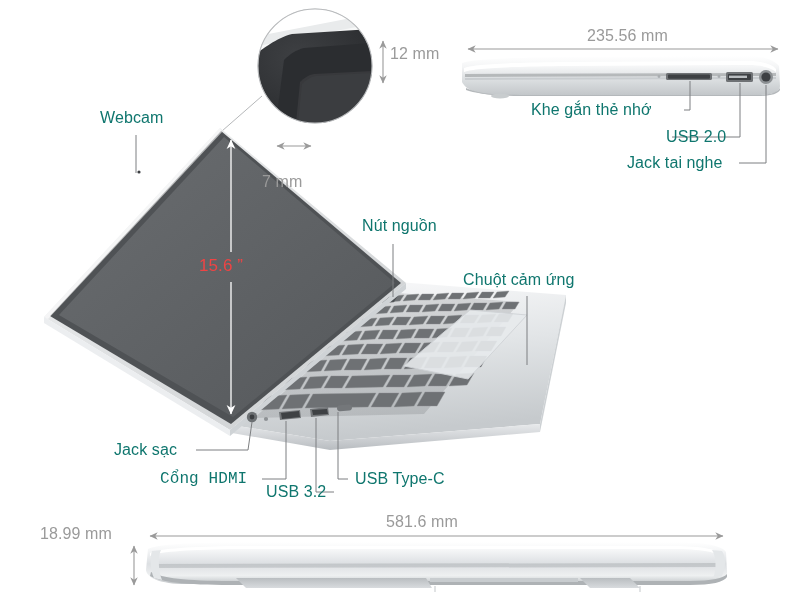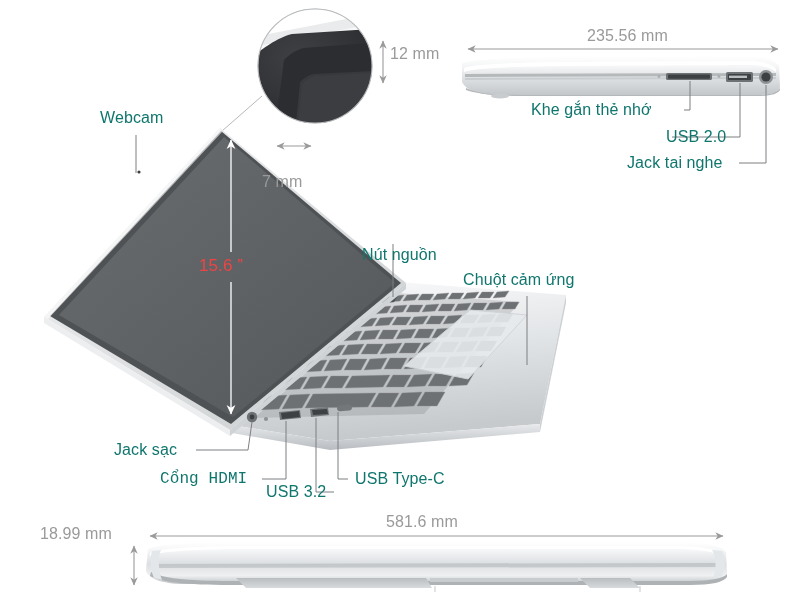--- a/index.html
+++ b/index.html
@@ -324,21 +324,21 @@
     <g>
       <line x1="134" y1="546" x2="134" y2="585" stroke="#9a9a9a" stroke-width="1.1" marker-start="url(#arrTail)" marker-end="url(#arrHead)"></line>
     </g>
   </svg>
 
   <div class="lbl dim" style="left:390px;top:46px;">12 mm</div>
   <div class="lbl dim" style="left:262px;top:151px;margin-top:23px;">7 mm</div>
 
   <div class="lbl" style="left:100px;top:110px;">Webcam</div>
   <div class="lbl onscreen" style="left:199px;top:257px;font-size:17px;">15.6 ”</div>
-  <div class="lbl" style="left:362px;top:218px;margin-top:29px;">Nút nguồn</div>
+  <div class="lbl" style="left:362px;top:218px;">Nút nguồn</div>
   <div class="lbl" style="left:463px;top:272px;">Chuột cảm ứng</div>
   <div class="lbl" style="left:114px;top:442px;">Jack sạc</div>
   <div class="lbl" style="left:160px;top:471px;font-family:Liberation Mono, monospace;">Cổng HDMI</div>
   <div class="lbl" style="left:266px;top:484px;">USB 3.2</div>
   <div class="lbl" style="left:355px;top:471px;">USB Type-C</div>
 
   <div class="lbl dim" style="left:587px;top:28px;">235.56 mm</div>
   <div class="lbl" style="left:531px;top:102px;">Khe gắn thẻ nhớ</div>
   <div class="lbl" style="left:619px;top:129px;margin-left:47px;">USB 2.0</div>
   <div class="lbl" style="left:627px;top:155px;">Jack tai nghe</div>

